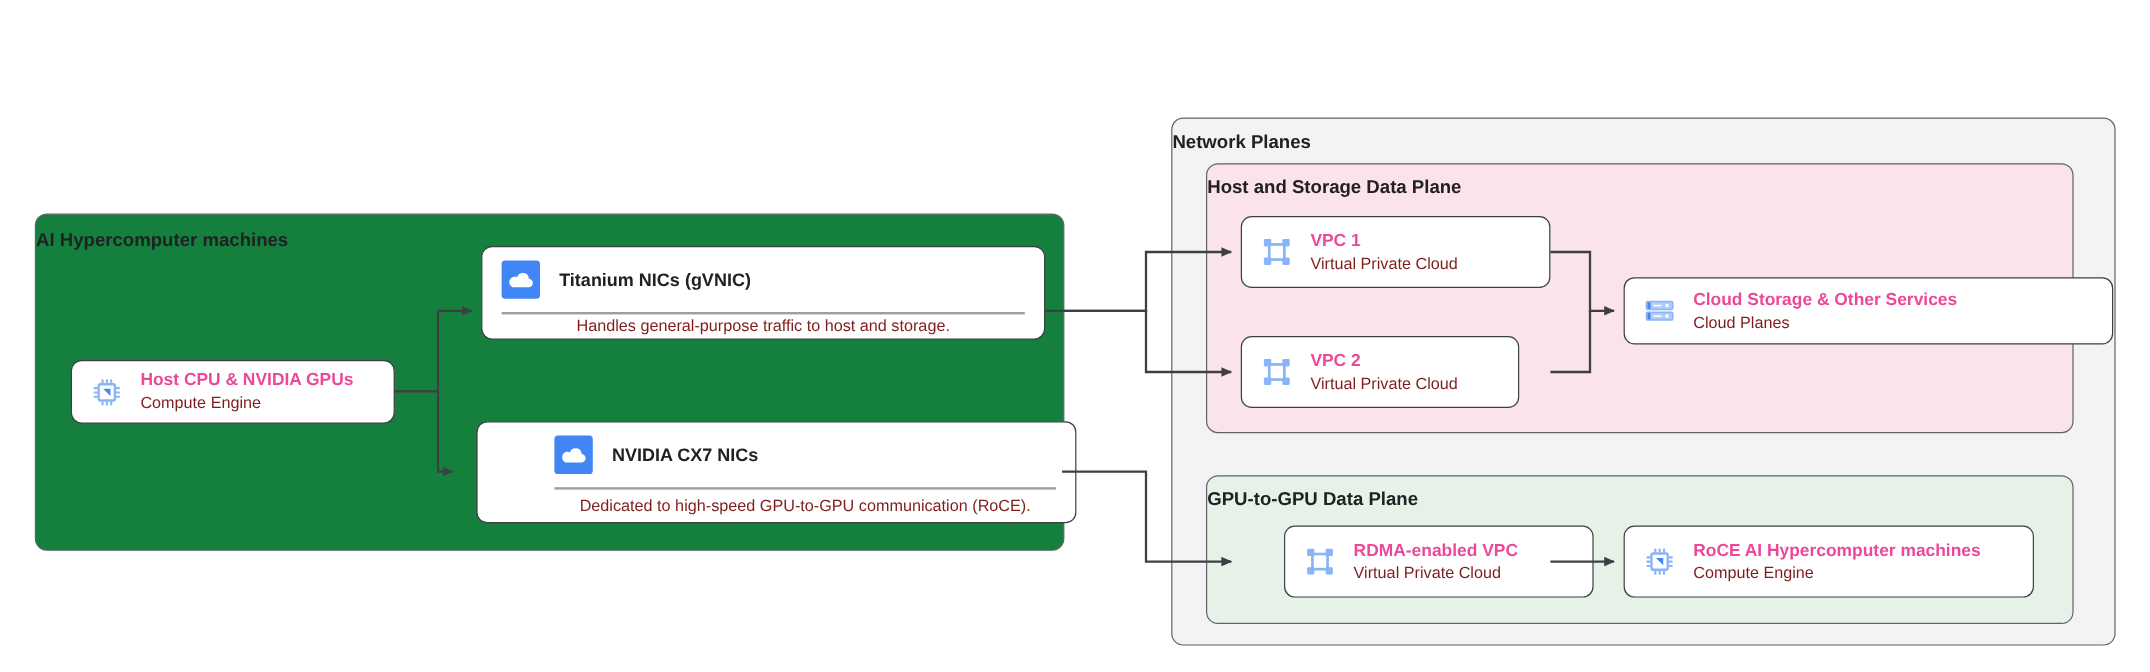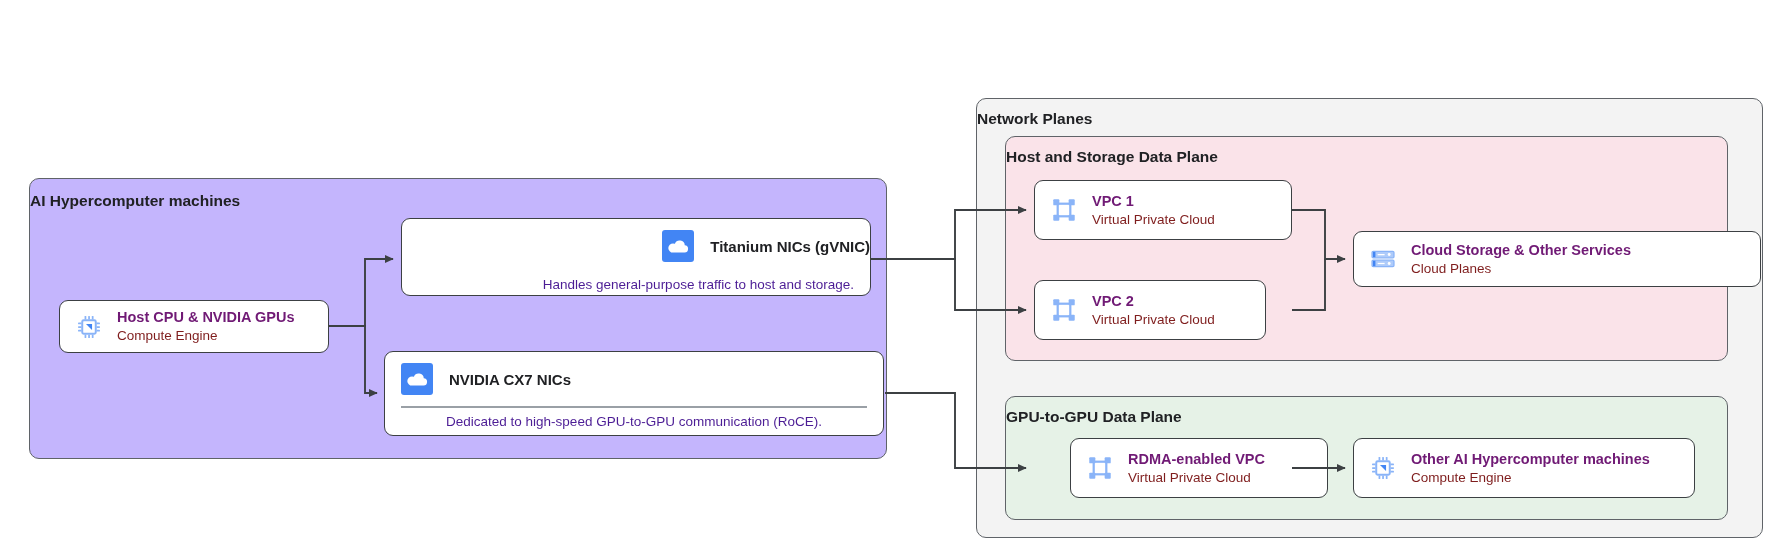--- a/index.html
+++ b/index.html
@@ -68,21 +68,21 @@
     width: 100%;
     text-align: left;
     font-size: 15.5px;
     font-weight: 700;
     color: #202124;
   }
 
   #group-machines {
     left: 29px; top: 178px;
     width: 858px; height: 281px;
-    background: #c4b5fd;
+    background: #15803d;
     z-index: 1;
   }
   #group-machines .group-title { top: 13px; }
 
   #group-network-planes {
     left: 976px; top: 98px;
     width: 787px; height: 440px;
     background: #f3f3f3;
     z-index: 1;
   }
@@ -124,21 +124,21 @@
     margin-left: 14px;
     margin-right: 13px;
     display: flex;
     align-items: center;
     justify-content: center;
   }
   .node-text { flex: 1 1 auto; min-width: 0; padding-right: 10px; }
   .node-title {
     font-size: 14.5px;
     font-weight: 700;
-    color: #701a75;
+    color: #ec4899;
     line-height: 1.25;
     white-space: nowrap;
   }
   .node-sub {
     font-size: 13.5px;
     font-weight: 400;
     color: #7f1d1d;
     line-height: 1.3;
     margin-top: 1px;
     white-space: nowrap;
@@ -186,27 +186,27 @@
   }
   .nic-body {
     flex: 1 1 auto;
     display: flex;
     align-items: center;
     justify-content: center;
     padding: 0 16px;
   }
   .nic-caption {
     font-size: 13.5px;
-    color: #4c1d95;
+    color: #7f1d1d;
     text-align: center;
     white-space: nowrap;
   }
 
-  #card-titanium { left: 401px; top: 218px; width: 470px; height: 78px; align-items: flex-end; }
-  #card-cx7      { left: 384px; top: 351px; width: 500px; height: 85px; }
+  #card-titanium { left: 401px; top: 205px; width: 470px; height: 78px; }
+  #card-cx7      { left: 397px; top: 351px; width: 500px; height: 85px; padding-left: 48px; }
 
   
   #node-host     { left: 59px;  top: 300px; width: 270px; height: 53px; }
   #node-vpc1     { left: 1034px; top: 180px; width: 258px; height: 60px; }
   #node-vpc2     { left: 1034px; top: 280px; width: 232px; height: 60px; }
   #node-storage  { left: 1353px; top: 231px; width: 408px; height: 56px; }
   #node-rdma     { left: 1070px; top: 438px; width: 258px; height: 60px; }
   #node-other    { left: 1353px; top: 438px; width: 342px; height: 60px; }
 
   svg { display: block; }
@@ -406,18 +406,18 @@
           <rect x="2.6" y="8.2" width="3" height="1.5" rx="0.5"></rect>
           <rect x="2.6" y="11.3" width="3" height="1.5" rx="0.5"></rect>
           <rect x="2.6" y="14.4" width="3" height="1.5" rx="0.5"></rect>
           <rect x="18.4" y="8.2" width="3" height="1.5" rx="0.5"></rect>
           <rect x="18.4" y="11.3" width="3" height="1.5" rx="0.5"></rect>
           <rect x="18.4" y="14.4" width="3" height="1.5" rx="0.5"></rect>
         </g>
       </svg>
     </div>
     <div class="node-text">
-      <div class="node-title">Other AI Hypercomputer machines</div>
+      <div class="node-title">RoCE AI Hypercomputer machines</div>
       <div class="node-sub">Compute Engine</div>
     </div>
   </div>
 
 </div>
 
 </body></html>

